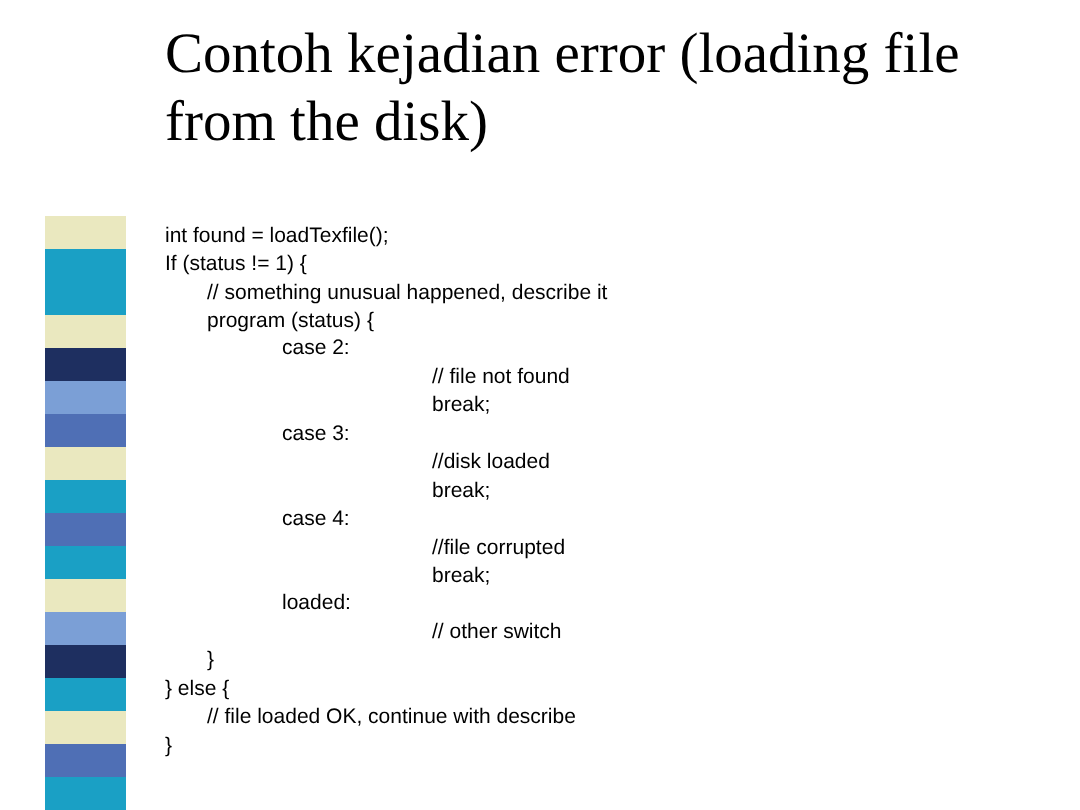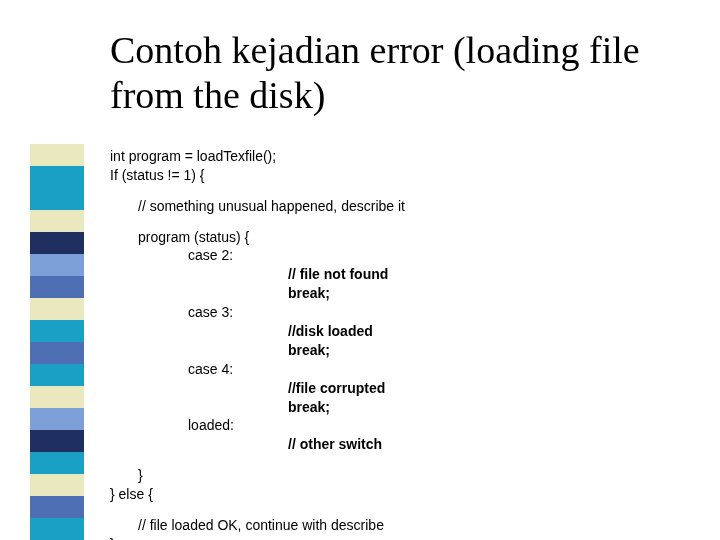--- a/index.html
+++ b/index.html
@@ -17,41 +17,41 @@
     top: 144px;
     width: 54px;
   }
   .block {
     width: 54px;
     height: 22px;
   }
   .title {
     position: absolute;
     left: 110px;
-    top: 28px;
+    top: 14px;
     width: 560px;
     font-family: "Times New Roman", Times, serif;
     font-size: 38px;
     line-height: 1.18;
     color: #000;
     font-weight: 400;
   }
   .code {
     position: absolute;
     left: 110px;
     top: 128px;
     width: 560px;
     font-size: 14px;
     line-height: 1.35;
     color: #000;
     white-space: pre;
   }
-  .ind1 { padding-left: 28px; display:inline-block;margin-top:12px; }
+  .ind1 { padding-left: 28px; display:inline-block; }
   .ind2 { padding-left: 78px; display:inline-block; }
-  .ind3 { padding-left: 178px; display:inline-block;font-weight:bold; }
+  .ind3 { padding-left: 178px; display:inline-block; }
 </style>
 </head>
 <body>
 
 <div class="sidebar" id="sidebar">
     <div class="block" style="background: rgb(234, 232, 191);"></div>
     <div class="block" style="background: rgb(26, 160, 197);"></div>
     <div class="block" style="background: rgb(26, 160, 197);"></div>
     <div class="block" style="background: rgb(234, 232, 191);"></div>
     <div class="block" style="background: rgb(30, 47, 96);"></div>
@@ -66,21 +66,21 @@
     <div class="block" style="background: rgb(30, 47, 96);"></div>
     <div class="block" style="background: rgb(26, 160, 197);"></div>
     <div class="block" style="background: rgb(234, 232, 191);"></div>
     <div class="block" style="background: rgb(79, 111, 181);"></div>
     <div class="block" style="background: rgb(26, 160, 197);"></div>
   </div>
 
 <div class="title">Contoh kejadian error (loading file from the disk)</div>
 
 <div class="code">
-<span>int program = loadTexfile();</span>
+<span>int found = loadTexfile();</span>
 <span>If (status != 1) {</span>
 <span class="ind1">// something unusual happened, describe it</span>
 <span class="ind1">program (status) {</span>
 <span class="ind2">case 2:</span>
 <span class="ind3">// file not found</span>
 <span class="ind3">break;</span>
 <span class="ind2">case 3:</span>
 <span class="ind3">//disk loaded</span>
 <span class="ind3">break;</span>
 <span class="ind2">case 4:</span>

